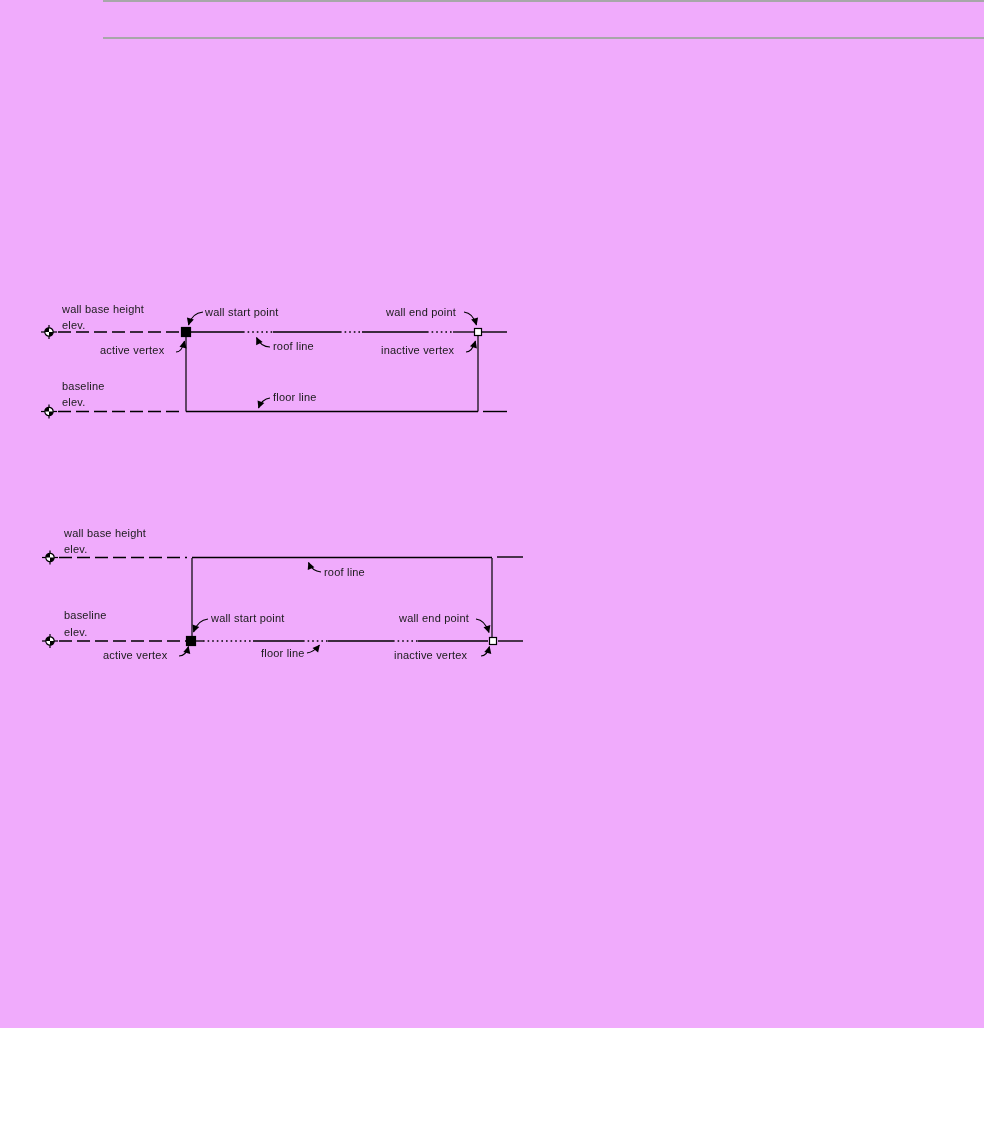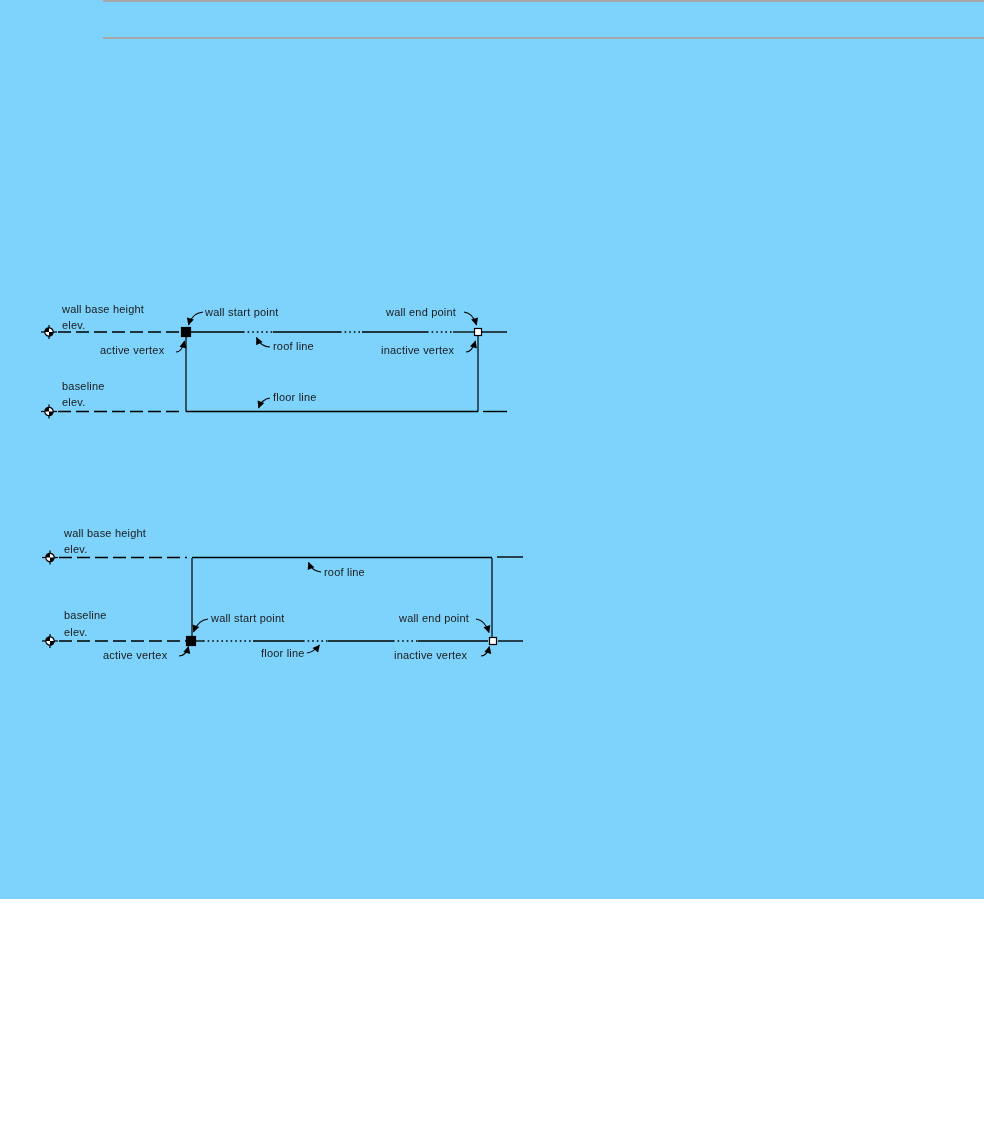--- a/index.html
+++ b/index.html
@@ -1,20 +1,20 @@
 <!DOCTYPE html>
 <html><head>
 <meta charset="utf-8">
 <style>
   html,body{margin:0;padding:0;background:#ffffff;}
   .page{
     position:relative;
     width:984px;
-    height:899px;
-    background:#7dd3fc;
+    height:1028px;
+    background:#f0abfc;
     overflow:hidden;
     font-family:"Liberation Sans", sans-serif;
   }
   .rule{position:absolute;height:2px;}
   .rule.gray{background:#a7a7a9;left:103px;width:881px;}
   .rule.black{background:#1f1f1f;left:0;width:984px;}
   .lbl{
     position:absolute;
     font-size:11px;
     line-height:13px;

